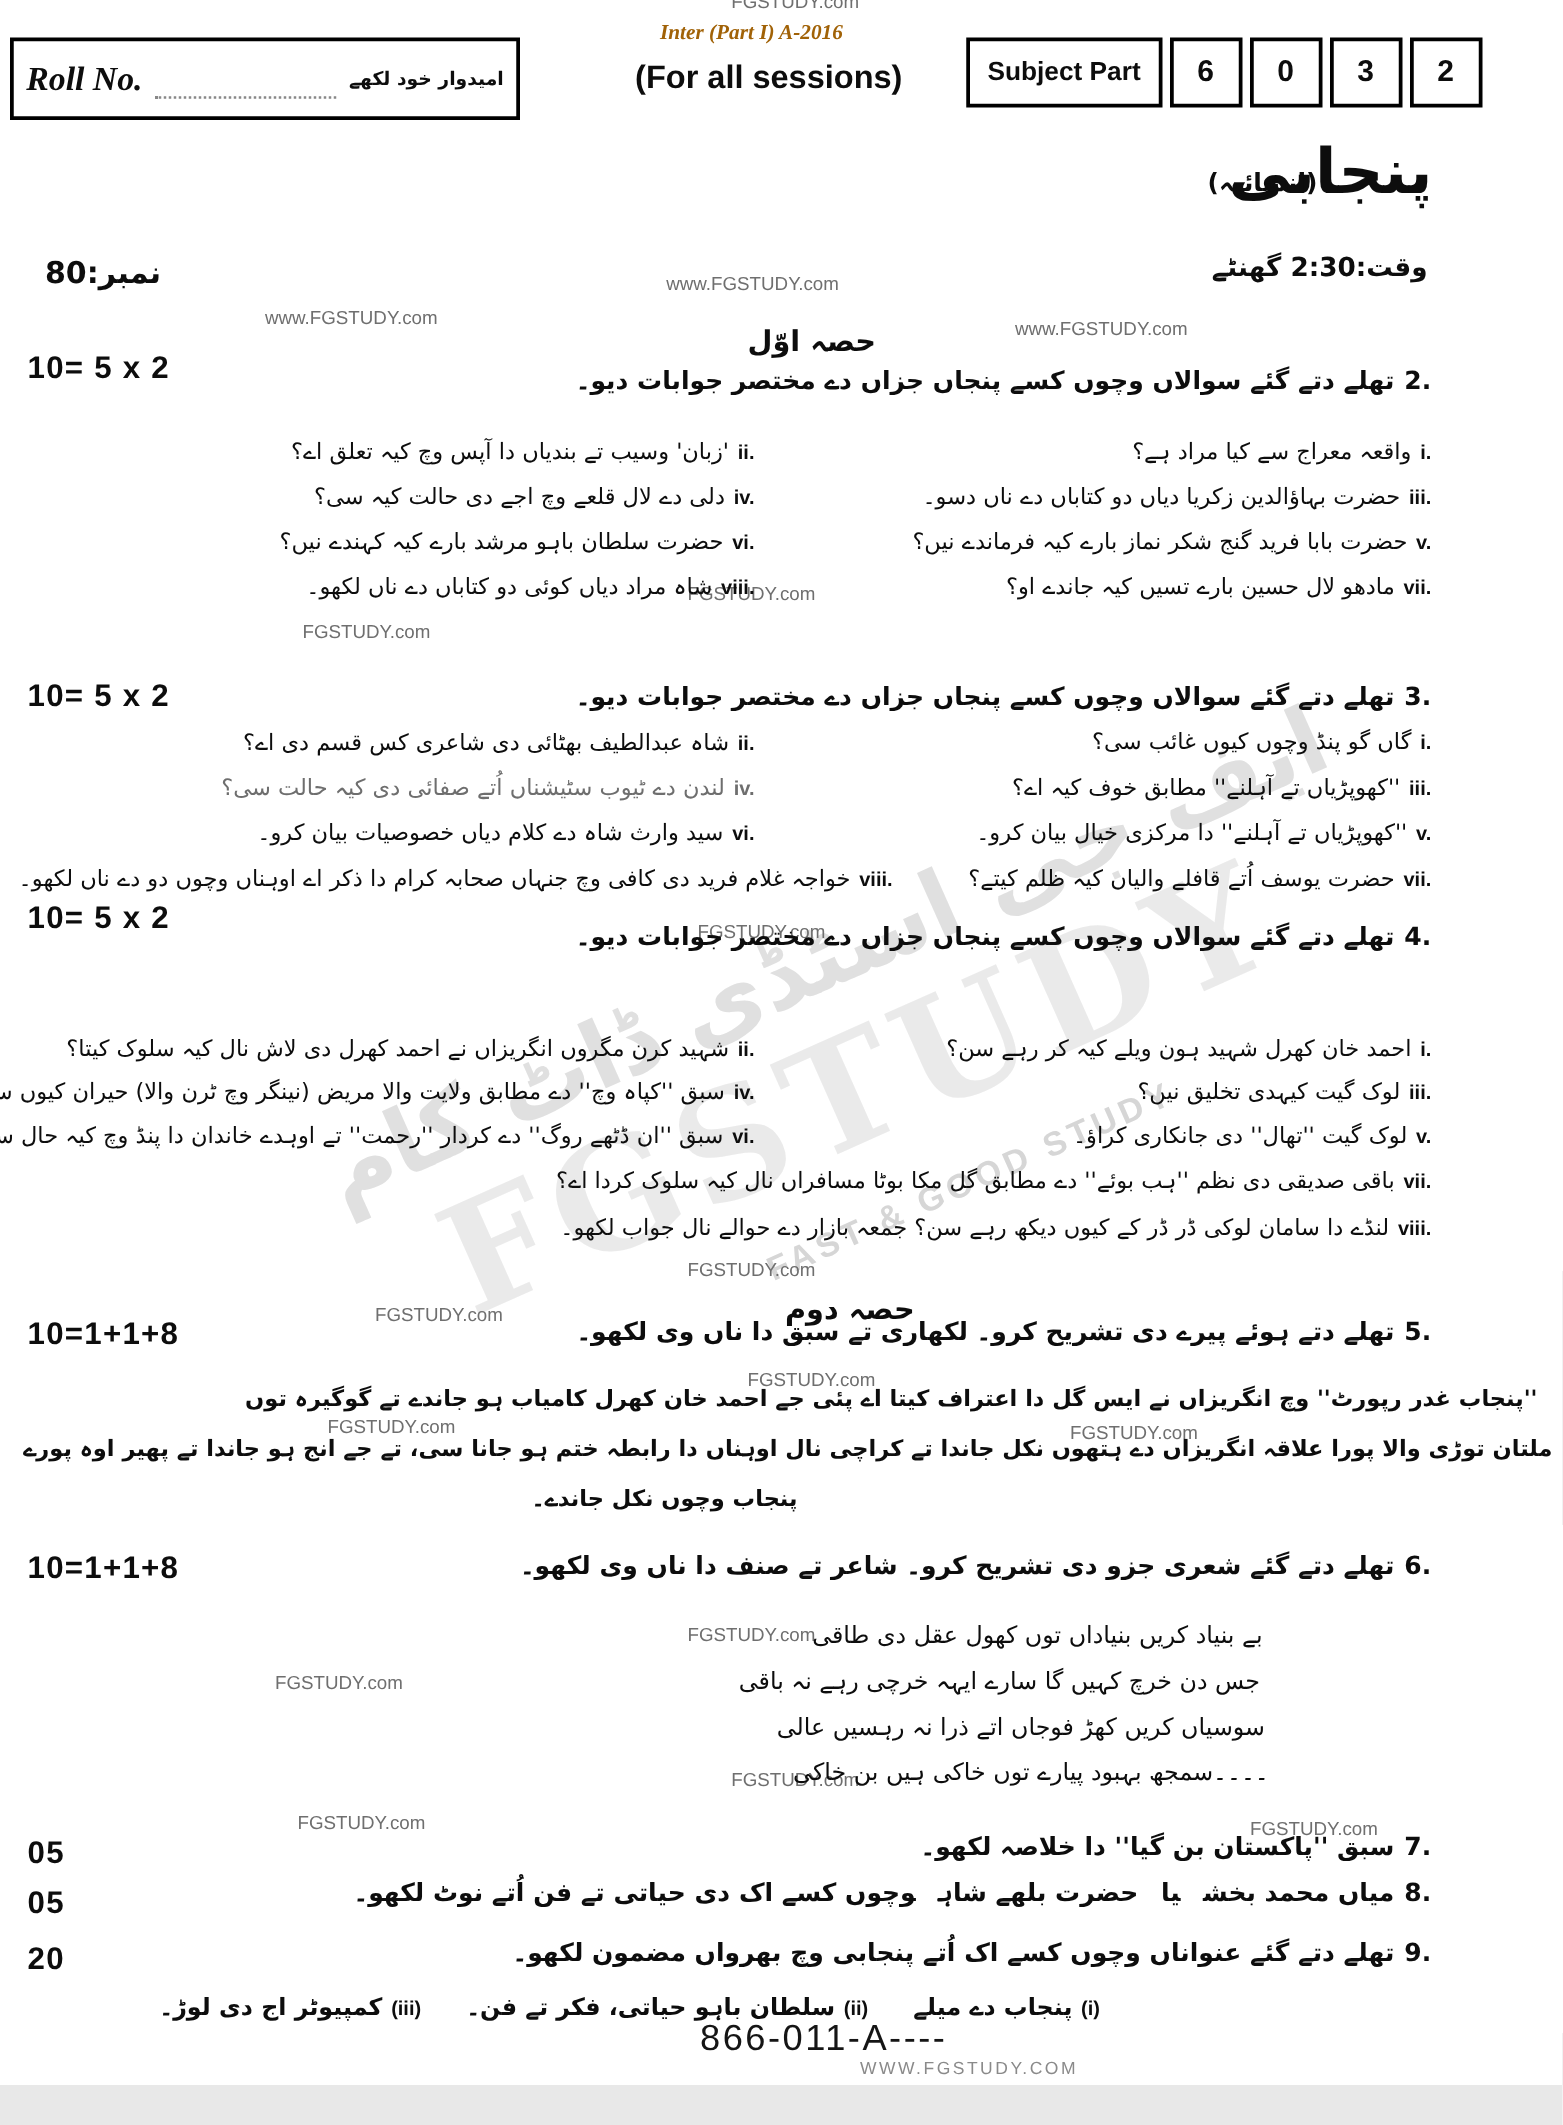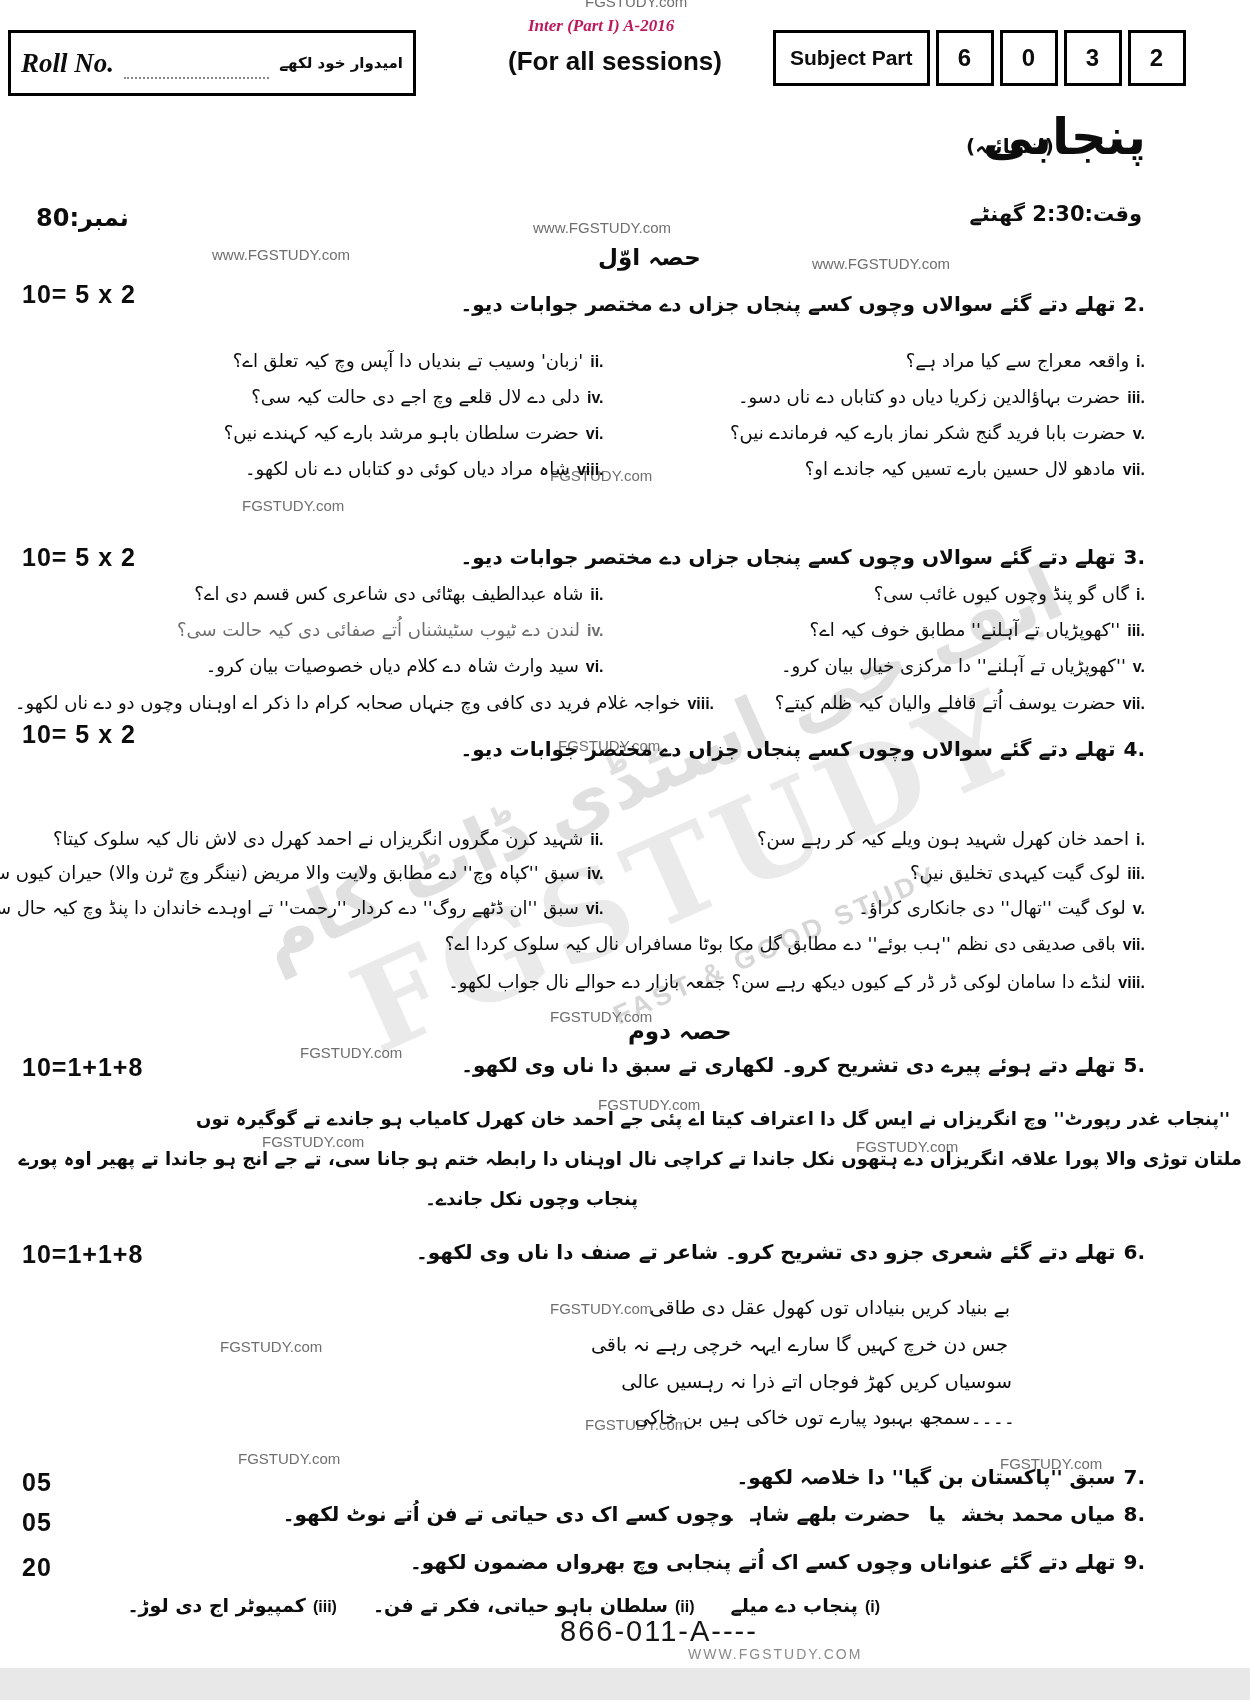--- a/index.html
+++ b/index.html
@@ -18,40 +18,40 @@
   .brand-latin{position:absolute;z-index:0;left:330px;top:800px;
       transform:rotate(-24deg);font-family:"DejaVu Serif",serif;
       font-size:120px;font-weight:bold;color:#e2e2e2;letter-spacing:8px;opacity:.7;}
   .brand-tagline{position:absolute;z-index:0;left:600px;top:930px;
       transform:rotate(-24deg);font-family:"Liberation Sans",sans-serif;
       font-size:27px;font-weight:bold;color:#d6d6d6;letter-spacing:4px;}
   
   .content{position:absolute;inset:0;z-index:2;}
   .exam-line{position:absolute;left:528px;top:16px;
       font-family:"Liberation Serif",serif;font-style:italic;font-weight:600;
-      font-size:17px;color:#be185d;}
+      font-size:17px;color:#a16207;}
   .rollbox{position:absolute;left:8px;top:30px;width:382px;height:60px;
       border:3px solid #000;display:flex;align-items:center;padding:0 10px;background:#fff;}
   .roll-label{font-family:"Liberation Serif",serif;font-style:italic;font-weight:bold;font-size:27px;}
   .roll-dots{flex:1;align-self:flex-end;margin:0 10px 14px;border-bottom:2px dotted #888;height:6px;}
   .roll-note{direction:rtl;font-size:15px;font-weight:600;}
   .sessions{position:absolute;left:455px;top:46px;width:320px;text-align:center;
       font-family:"Liberation Sans",sans-serif;font-weight:bold;font-size:26px;}
   .sc-wrap{position:absolute;left:773px;top:30px;display:flex;gap:6px;height:56px;}
   .sc-label{border:3px solid #000;display:flex;align-items:center;padding:0 14px;
       font-family:"Liberation Sans",sans-serif;font-weight:bold;font-size:21px;background:#fff;}
   .sc-digit{width:52px;border:3px solid #000;display:flex;align-items:center;justify-content:center;
       font-family:"Liberation Sans",sans-serif;font-weight:bold;font-size:24px;background:#fff;}
   .paper-title{position:absolute;right:104px;top:108px;direction:rtl;
       font-size:50px;font-weight:bold;}
   .paper-subtitle{position:absolute;right:196px;top:134px;direction:rtl;
       font-size:20px;font-weight:bold;}
   .time{position:absolute;right:108px;top:202px;direction:rtl;font-size:21px;font-weight:bold;}
   .total-marks{position:absolute;left:36px;top:204px;direction:rtl;font-size:24px;font-weight:bold;}
-  .part-head{position:absolute;direction:rtl;font-size:23px;font-weight:bold;}
+  .part-head{position:absolute;direction:rtl;font-size:23px;font-weight:bold;margin-top:16px;}
   
   .marks{position:absolute;left:22px;font-family:"Liberation Sans",sans-serif;
       font-weight:bold;font-size:25px;letter-spacing:1px;white-space:nowrap;}
   .qhead{position:absolute;right:105px;direction:rtl;white-space:nowrap;
       font-size:20px;font-weight:bold;}
   .qn{direction:ltr;unicode-bidi:embed;margin-left:8px;}
   .rn{direction:ltr;unicode-bidi:embed;margin-left:7px;font-family:"Liberation Sans",sans-serif;
       font-size:16px;font-weight:600;}
   .qrow{position:absolute;left:40px;right:105px;display:flex;direction:rtl;
       font-size:18px;}

